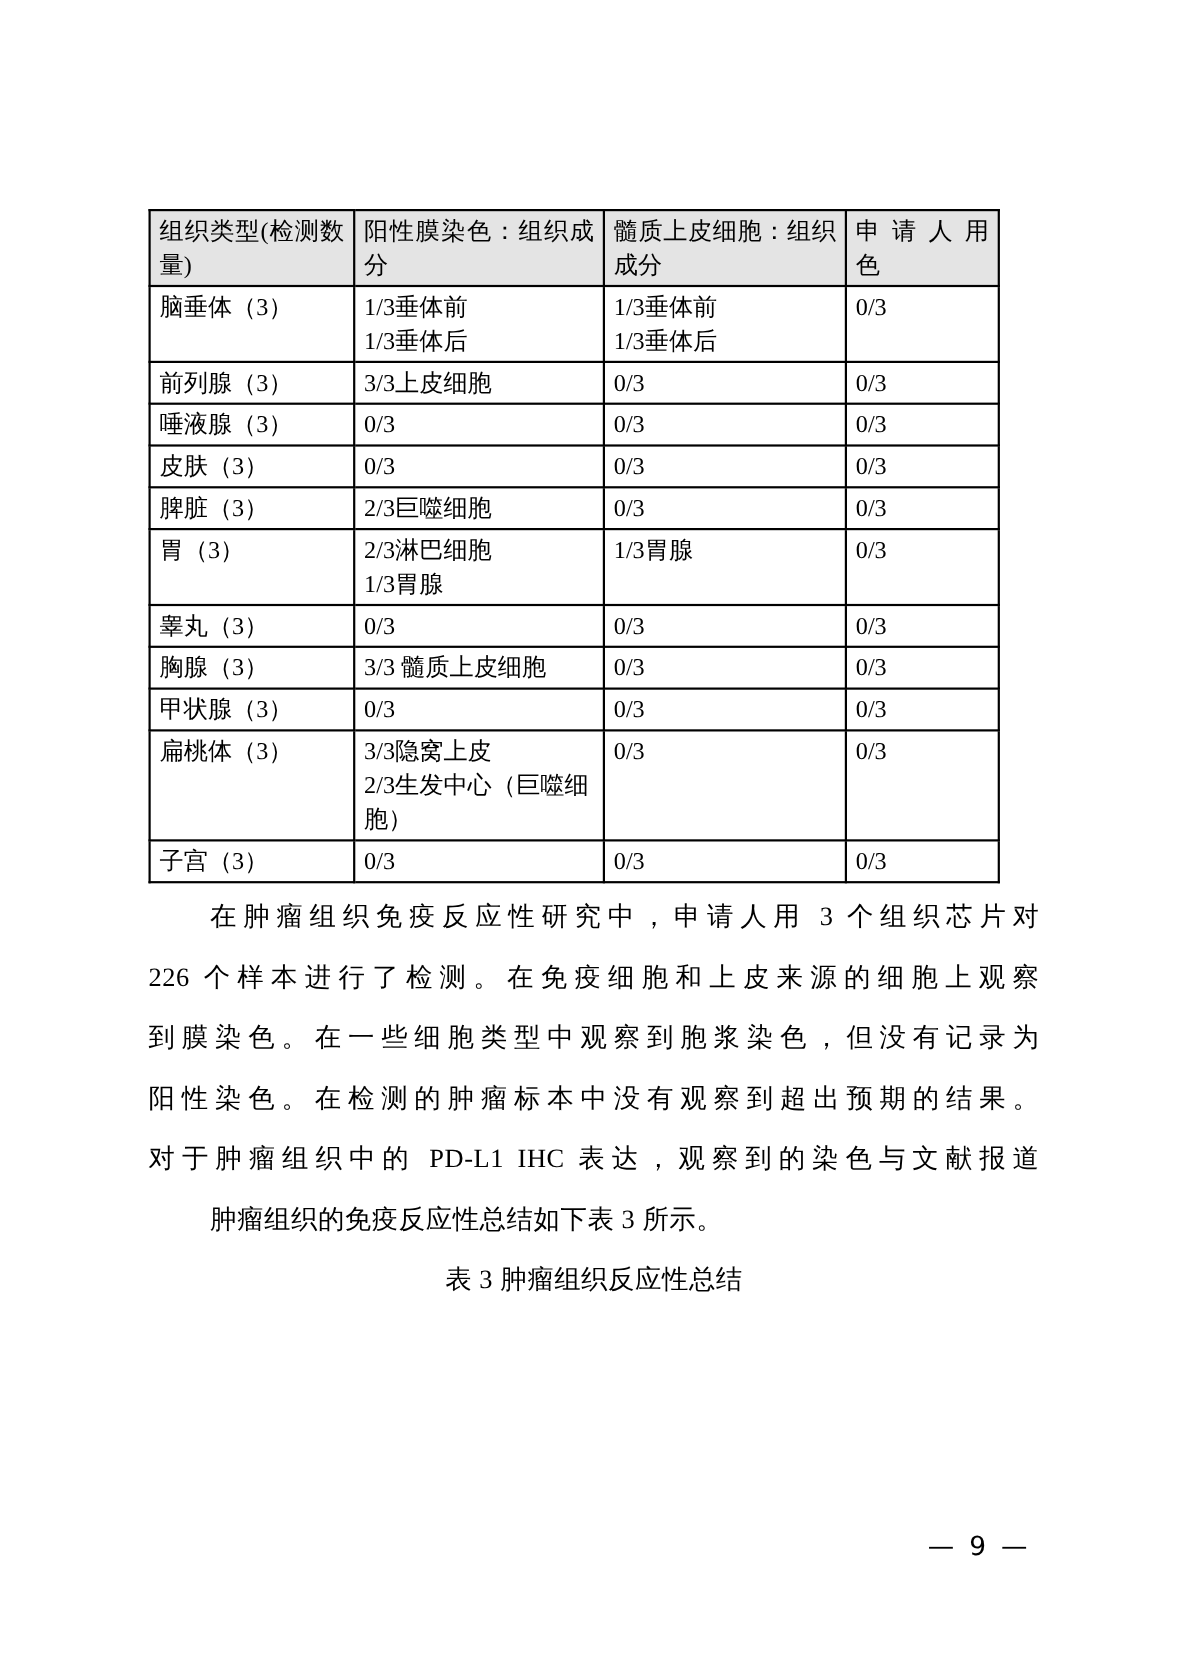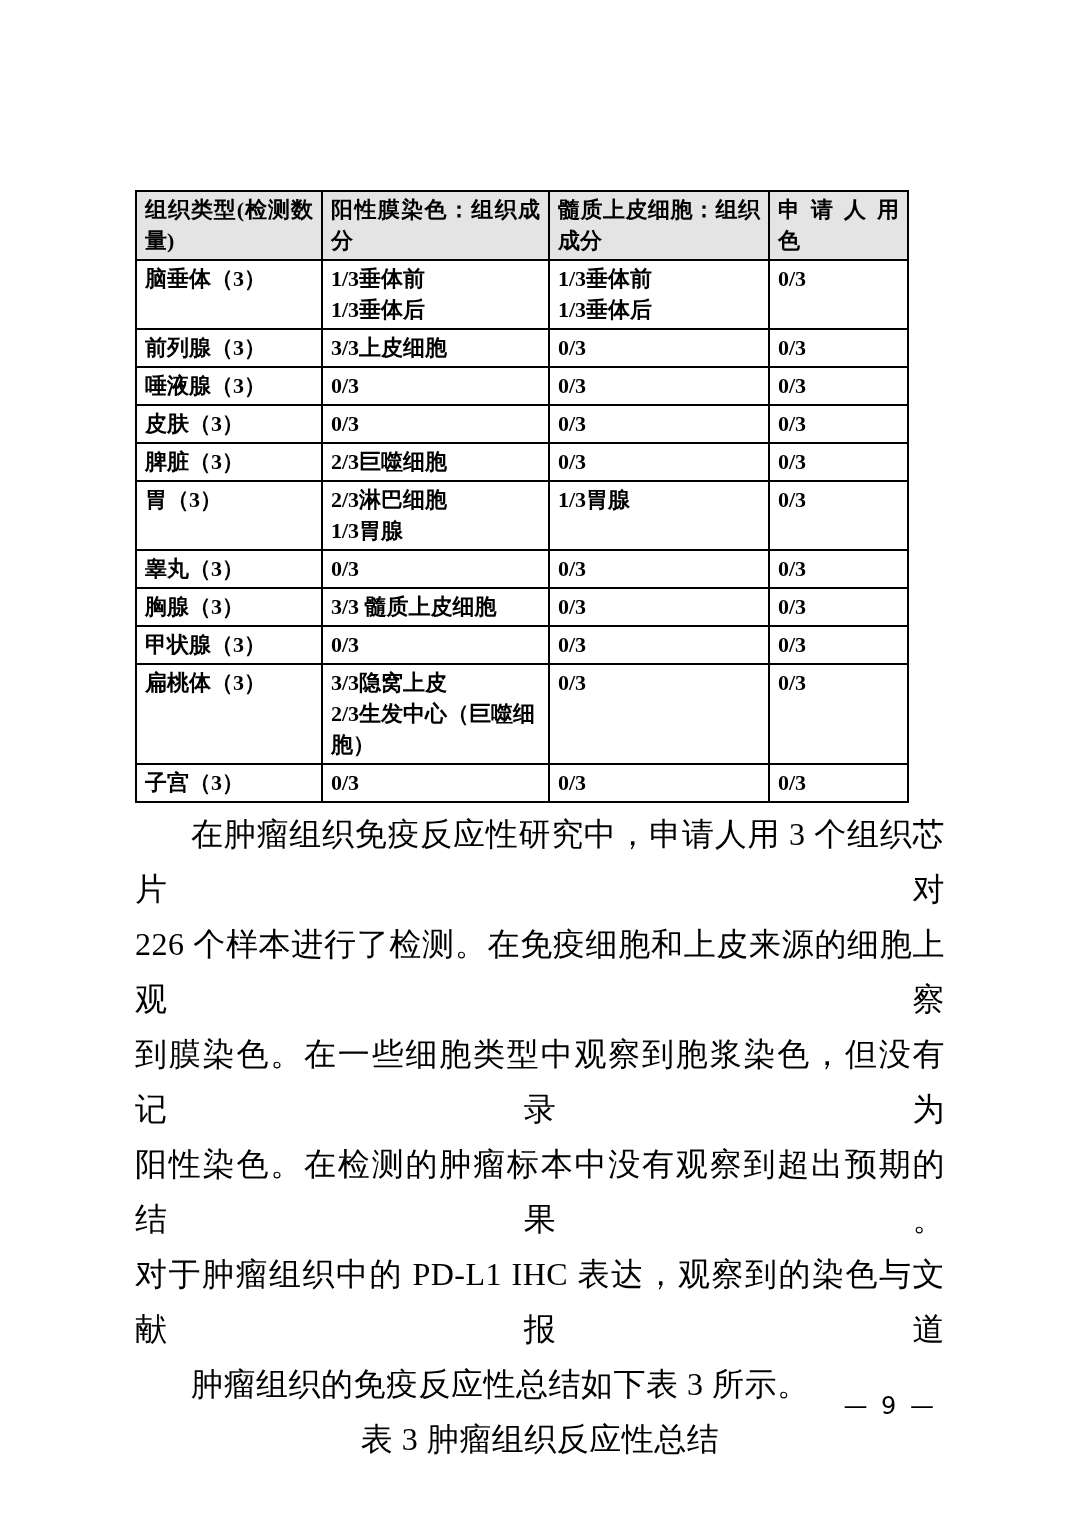--- a/index.html
+++ b/index.html
@@ -25,40 +25,40 @@
     table-layout: fixed;
     font-size: 22px;
     color: #000;
   }
   table.tissue-table th,
   table.tissue-table td {
     border: 2px solid #000000;
     vertical-align: top;
     padding: 2px 8px 3px 8px;
     text-align: left;
-    font-weight: bold;
+    font-weight: normal;
     box-sizing: border-box;
   }
   table.tissue-table th {
     background: #e4e4e4;
   }
   .cell-line {
     line-height: 31px;
     white-space: nowrap;
     overflow: visible;
   }
   th .cell-line.stretch {
     text-align: justify;
     text-align-last: justify;
     white-space: normal;
   }
   .text-block {
     margin-top: 4px;
     width: 810px;
-    font-size: 32px;
+    font-size: 24px;
     line-height: 55px;
   }
   .p-line {
     text-align: justify;
     letter-spacing: 0.5px;
   }
   .p-line.stretch {
     text-align-last: justify;
   }
   .p-line.indent {

